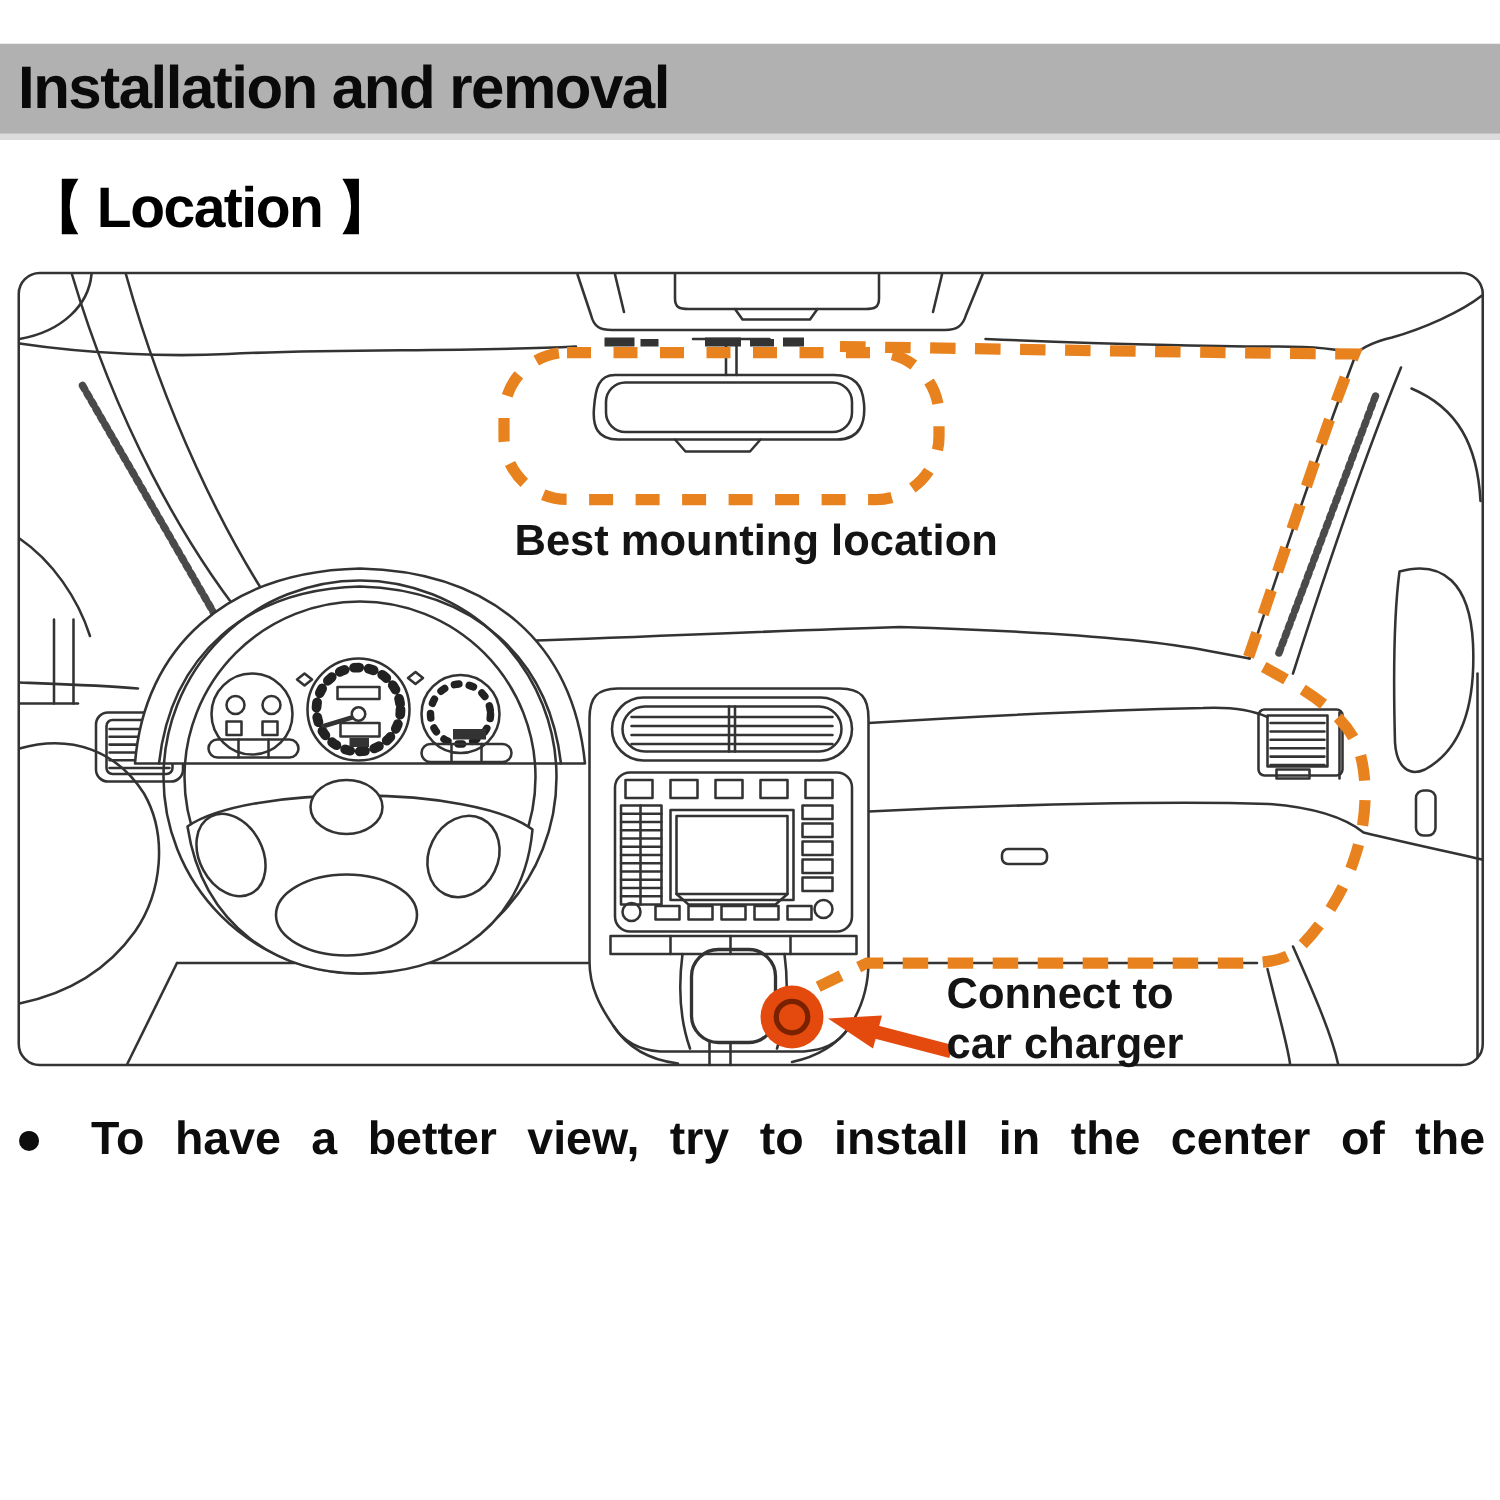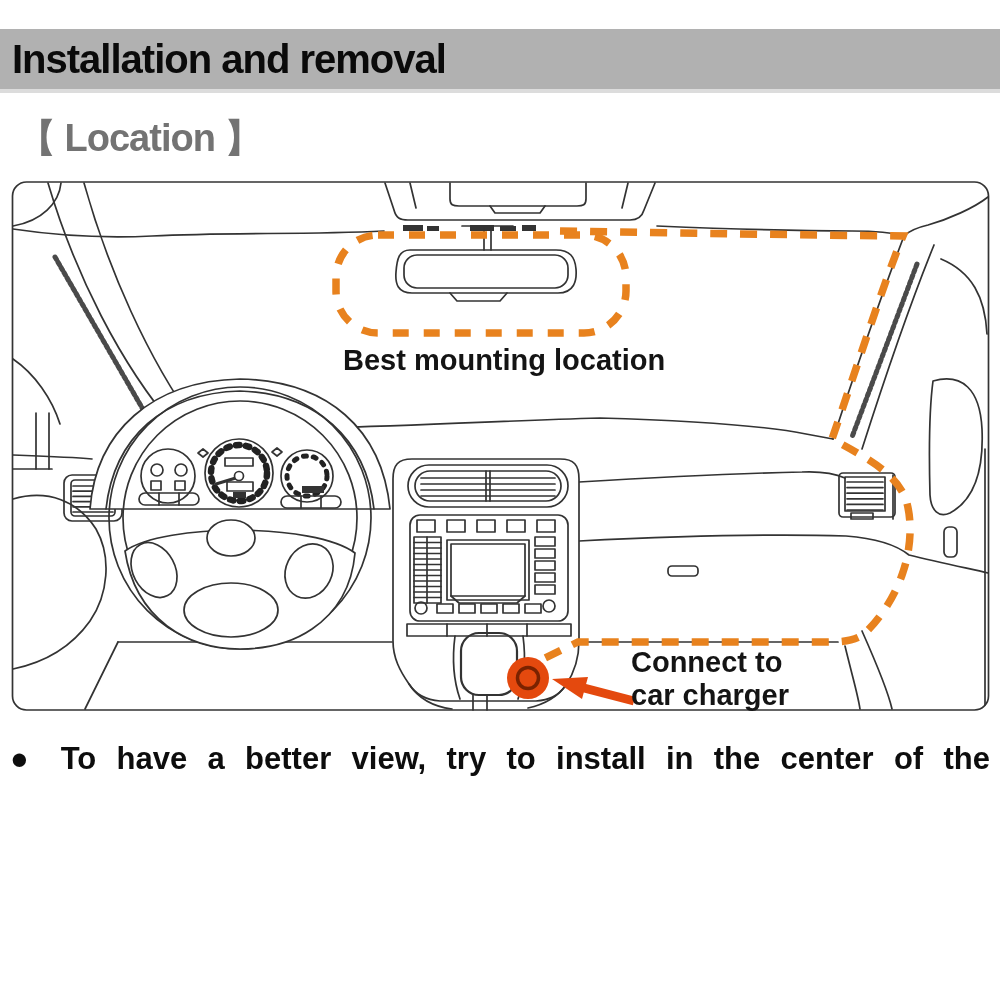--- a/index.html
+++ b/index.html
@@ -17,21 +17,21 @@
     position:absolute;left:0;top:0;width:100%;height:60px;
     background:var(--headerbg);border-bottom:4px solid #dcdcdc;
     display:flex;align-items:center;
   }
   #page-title{
     font-size:40px;font-weight:bold;color:#0a0a0a;letter-spacing:-1px;
     padding-left:12px;white-space:nowrap;
   }
   #section-heading{
     position:absolute;left:18px;top:84px;
-    font-size:38px;font-weight:bold;color:#737373;letter-spacing:-1px;
+    font-size:38px;font-weight:bold;color:#000000;letter-spacing:-1px;
   }
   #diagram-svg{position:absolute;left:0;top:0;}
   .art{stroke:var(--line);stroke-width:1.7;fill:none;stroke-linejoin:round;stroke-linecap:round;}
   .artfill{fill:#ffffff;}
   .dark{fill:var(--line);stroke:none;}
   .belt{stroke:#4a4a4a;stroke-width:5;stroke-dasharray:3 3;fill:none;}
   .tickring{stroke:#222;stroke-width:6.5;stroke-dasharray:3.5 6.4;fill:none;}
   .tickring2{stroke:#222;stroke-width:5;stroke-dasharray:3 7;fill:none;}
   .route{stroke:var(--route);stroke-width:7.5;fill:none;stroke-dasharray:17 13;stroke-linecap:butt;}
   .zone{stroke:var(--route);stroke-width:7.5;fill:none;stroke-dasharray:16 15;stroke-linecap:butt;}

